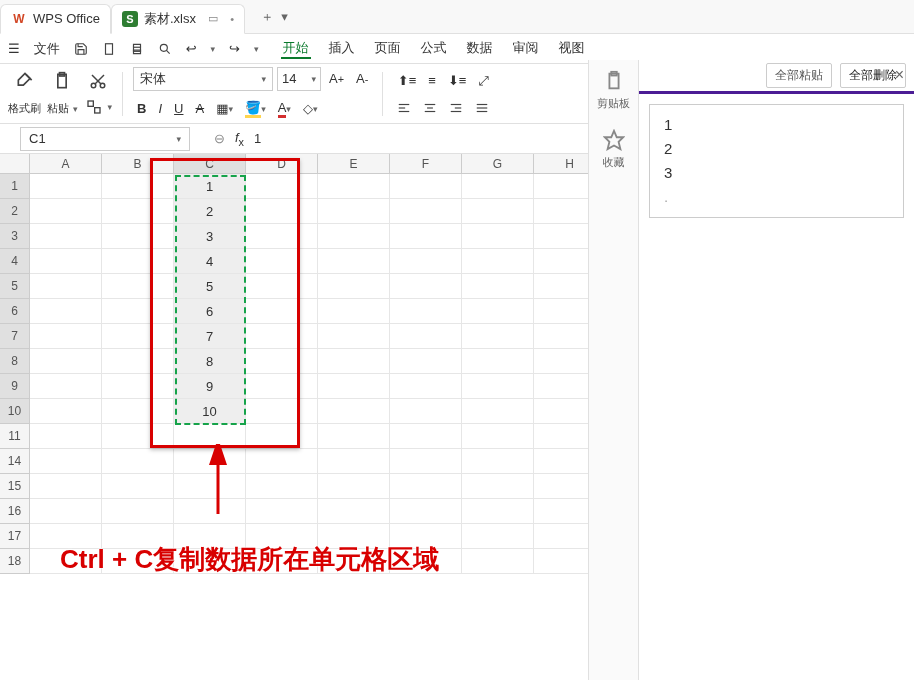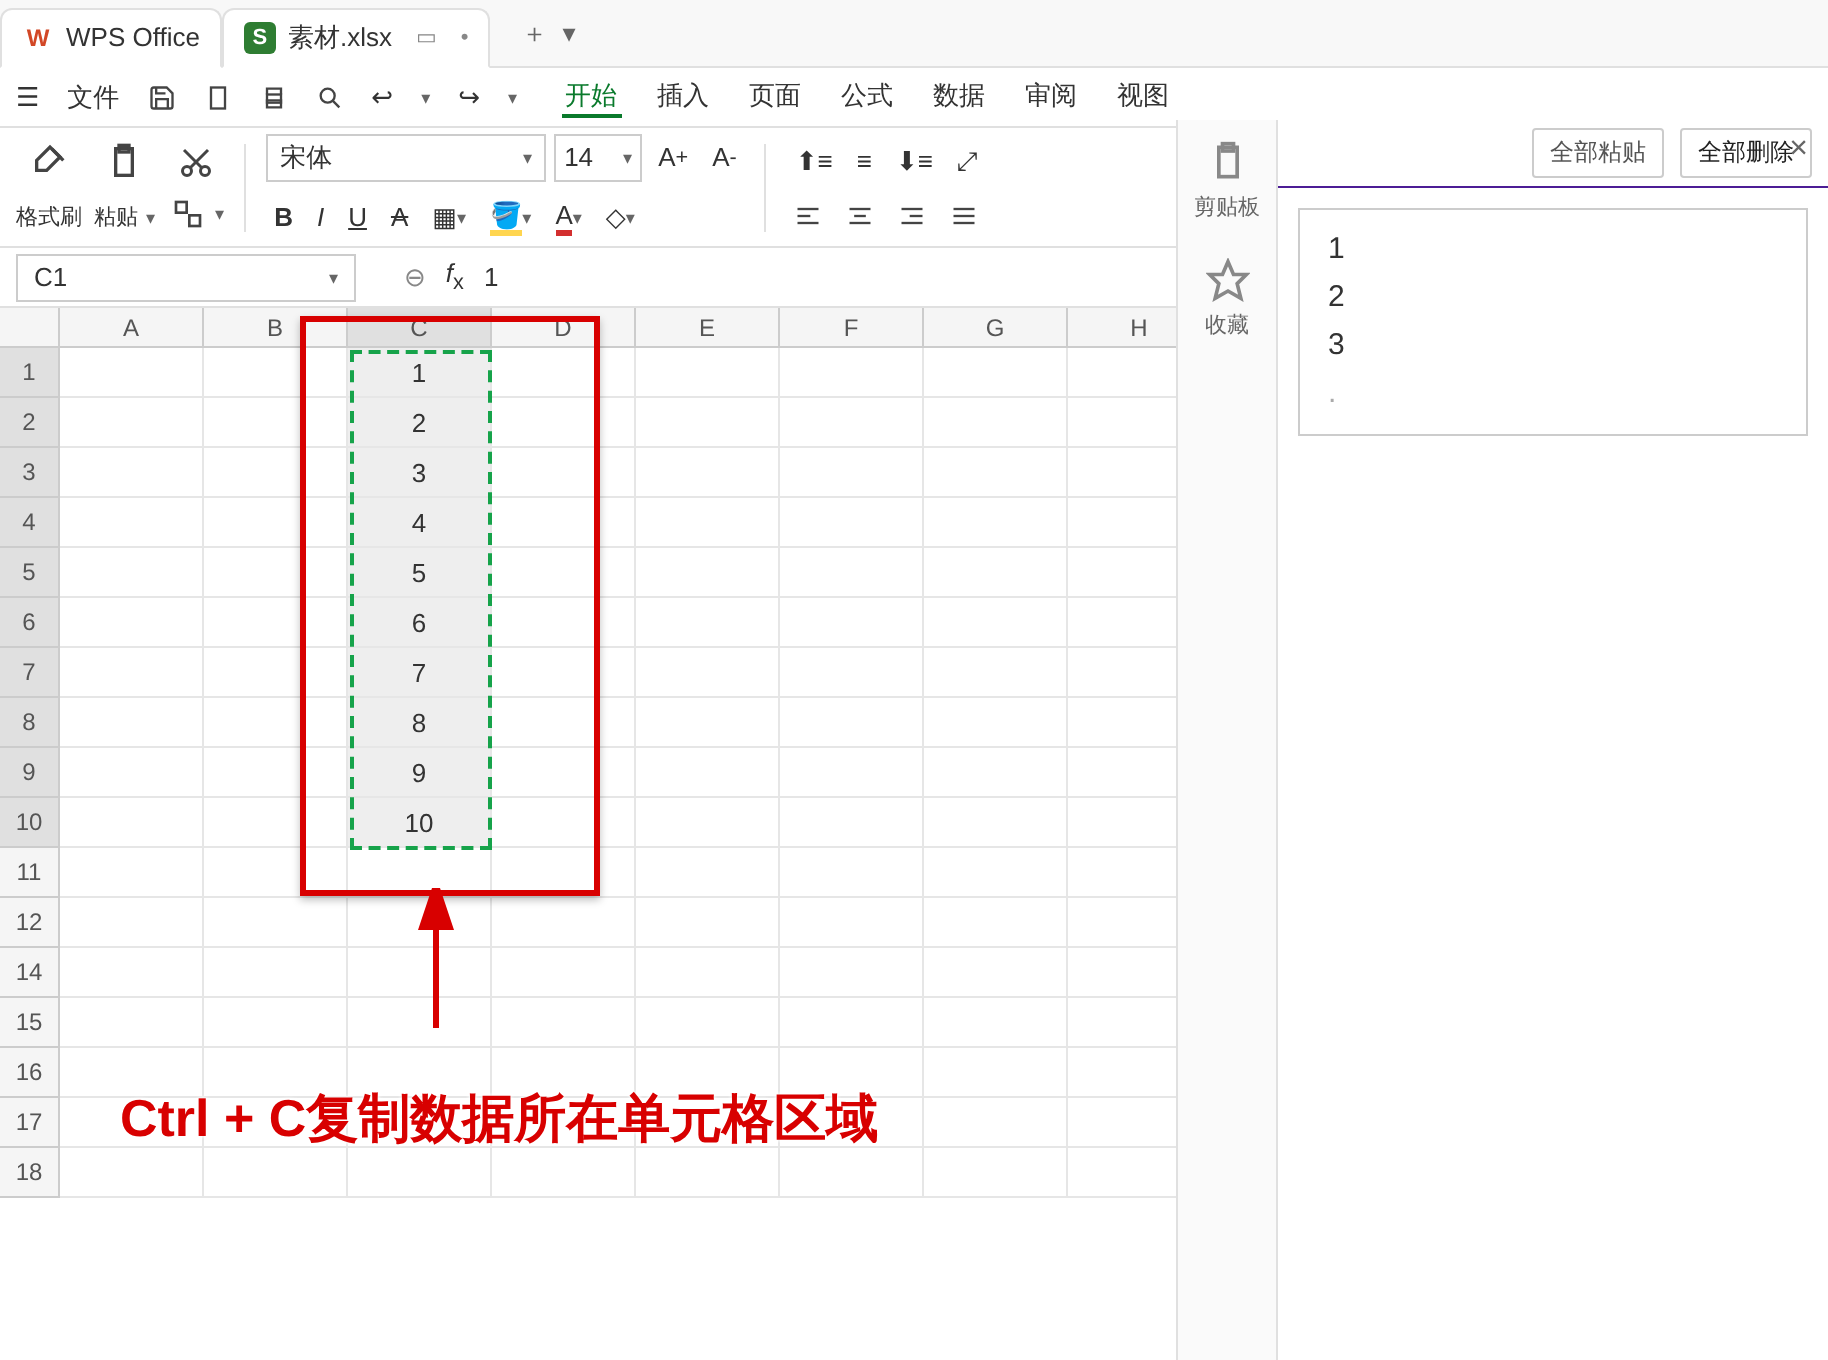--- a/index.html
+++ b/index.html
@@ -20,39 +20,39 @@
   .ribbon { height: 60px; display: flex; align-items: center; padding: 4px 8px; border-bottom: 1px solid #e0e0e0; background: #fff; gap: 6px; }
   .rgrp { display: flex; flex-direction: column; align-items: center; gap: 10px; }
   .rgrp .row { display: flex; align-items: center; gap: 4px; }
   .ricon { width: 20px; height: 20px; display: inline-flex; align-items: center; justify-content: center; color: #444; }
   .rlabel { font-size: 11px; color: #333; }
   .fontbox { width: 140px; height: 24px; border: 1px solid #ccc; padding: 0 6px; display: flex; align-items: center; justify-content: space-between; }
   .sizebox { width: 44px; height: 24px; border: 1px solid #ccc; padding: 0 4px; display: flex; align-items: center; justify-content: space-between; }
   .chev { font-size: 9px; color: #666; }
   .btn-sq { border: 1px solid transparent; padding: 2px 3px; display: inline-flex; align-items: center; }
   .formula-bar { height: 30px; display: flex; align-items: center; border-bottom: 1px solid #e0e0e0; }
-  .namebox { width: 170px; height: 24px; border: 1px solid #ccc; margin-left: 8px; display: flex; align-items: center; justify-content: space-between; padding: 0 8px; }
+  .namebox { width: 170px; height: 24px; border: 1px solid #ccc; margin-left: 20px; display: flex; align-items: center; justify-content: space-between; padding: 0 8px; }
   .fx-area { display: flex; align-items: center; gap: 10px; margin-left: 24px; }
   .main { display: flex; height: 526px; position: relative; }
   .grid-wrap { flex: 1; position: relative; overflow: hidden; }
   .col-headers { display: flex; height: 20px; border-bottom: 1px solid #ccc; background: #f5f5f5; }
   .corner { width: 30px; border-right: 1px solid #ccc; background: #f5f5f5; }
   .ch { width: 72px; text-align: center; border-right: 1px solid #ccc; font-size: 12px; color: #555; line-height: 20px; }
   .rows { }
   .row-r { display: flex; height: 25px; }
   .rh { width: 30px; border-right: 1px solid #ccc; border-bottom: 1px solid #ccc; background: #f5f5f5; text-align: center; font-size: 12px; color: #555; line-height: 25px; }
   .cell { width: 72px; border-right: 1px solid #e6e6e6; border-bottom: 1px solid #e6e6e6; text-align: center; line-height: 25px; font-size: 13px; }
   .red-box { position: absolute; border: 3px solid #d80000; box-shadow: 0 2px 4px rgba(0,0,0,.25); pointer-events:none; }
   .marching { position: absolute; border: 2px dashed #16a34a; pointer-events:none; }
   .annotation { position: absolute; color: #d80000; font-weight: bold; font-size: 26px; text-shadow: 0 0 2px #fff, 0 0 2px #fff; }
   .arrow-svg { position:absolute; pointer-events:none; }
   .sidepane { width: 50px; border-left: 1px solid #e0e0e0; display: flex; flex-direction: column; align-items: center; padding-top: 10px; gap: 18px; background:#fafafa; position:relative; z-index:2; }
   .sp-item { display:flex; flex-direction:column; align-items:center; gap:4px; color:#666; font-size:11px; }
   .clip-pane { width: 280px; border-left: 1px solid #e0e0e0; display:flex; flex-direction:column; background:#fff; position:relative; z-index:2; }
-  .clip-head { height: 34px; display:flex; align-items:center; justify-content:flex-end; gap:8px; padding: 0 8px; border-bottom:1px solid #4c1d95; }
+  .clip-head { height: 34px; display:flex; align-items:center; justify-content:flex-end; gap:8px; padding: 0 8px; border-bottom:3px solid #4c1d95; }
   .clip-btn { border:1px solid #ccc; padding:3px 8px; font-size:12px; color:#555; border-radius:2px; background:#fff; }
   .clip-close { position:absolute; top:6px; right:10px; color:#666; font-size:16px; }
   .clip-body { padding: 10px; }
   .clip-card { border:1px solid #ccc; padding: 8px 14px; font-size:15px; line-height:1.6; font-family: Consolas, monospace; }
   .clip-pane-parent { position:absolute; top:-94px; right:0; width:326px; height:680px; display:flex; background:#fff; }
   svg { display:block; }
 </style>
 </head>
 <body>
 
@@ -376,31 +376,20 @@
           <div class="cell"></div>
           <div class="cell"></div>
           <div class="cell"></div>
           <div class="cell"></div>
           <div class="cell"></div>
           <div class="cell"></div>
           <div class="cell"></div>
           <div class="cell"></div>
         </div>
         <div class="row-r">
-          <div class="rh">12</div>
-          <div class="cell"></div>
-          <div class="cell"></div>
-          <div class="cell"></div>
-          <div class="cell"></div>
-          <div class="cell"></div>
-          <div class="cell"></div>
-          <div class="cell"></div>
-          <div class="cell"></div>
-        </div>
-        <div class="row-r">
           <div class="rh">14</div>
           <div class="cell"></div>
           <div class="cell"></div>
           <div class="cell"></div>
           <div class="cell"></div>
           <div class="cell"></div>
           <div class="cell"></div>
           <div class="cell"></div>
           <div class="cell"></div>
         </div>

